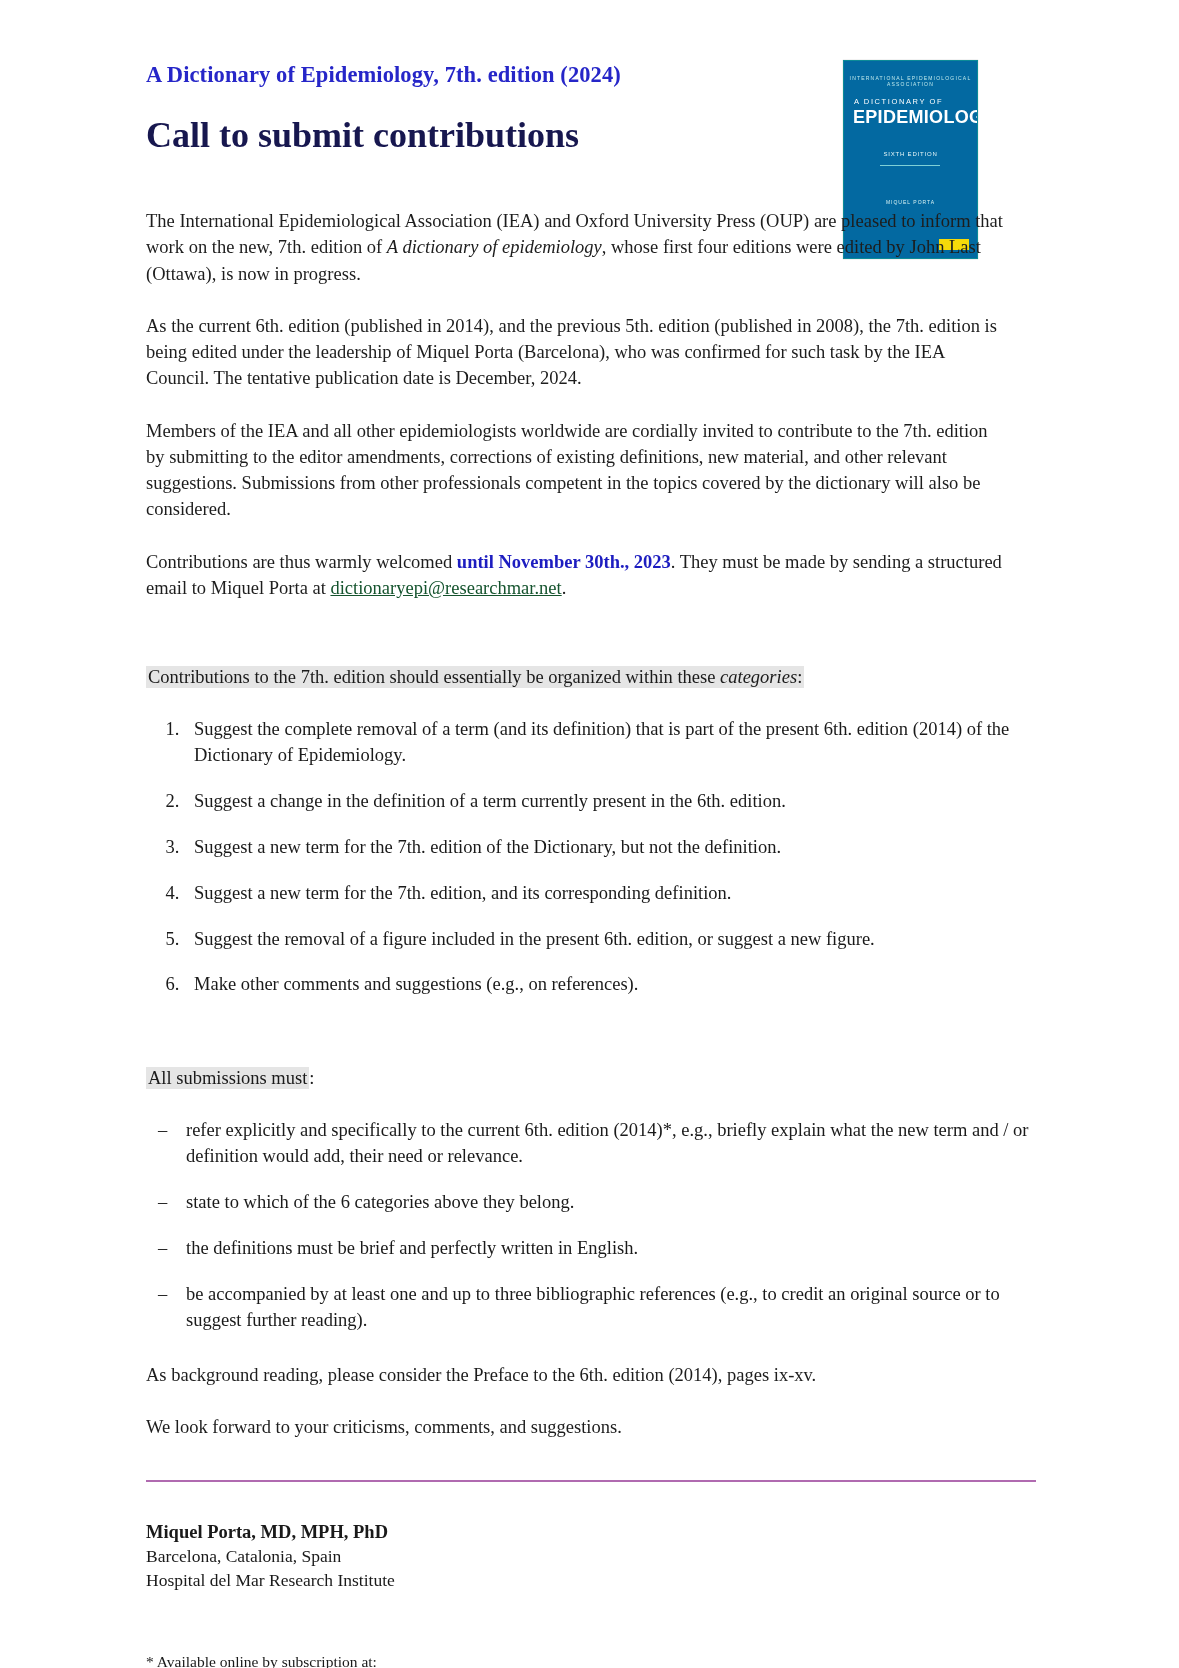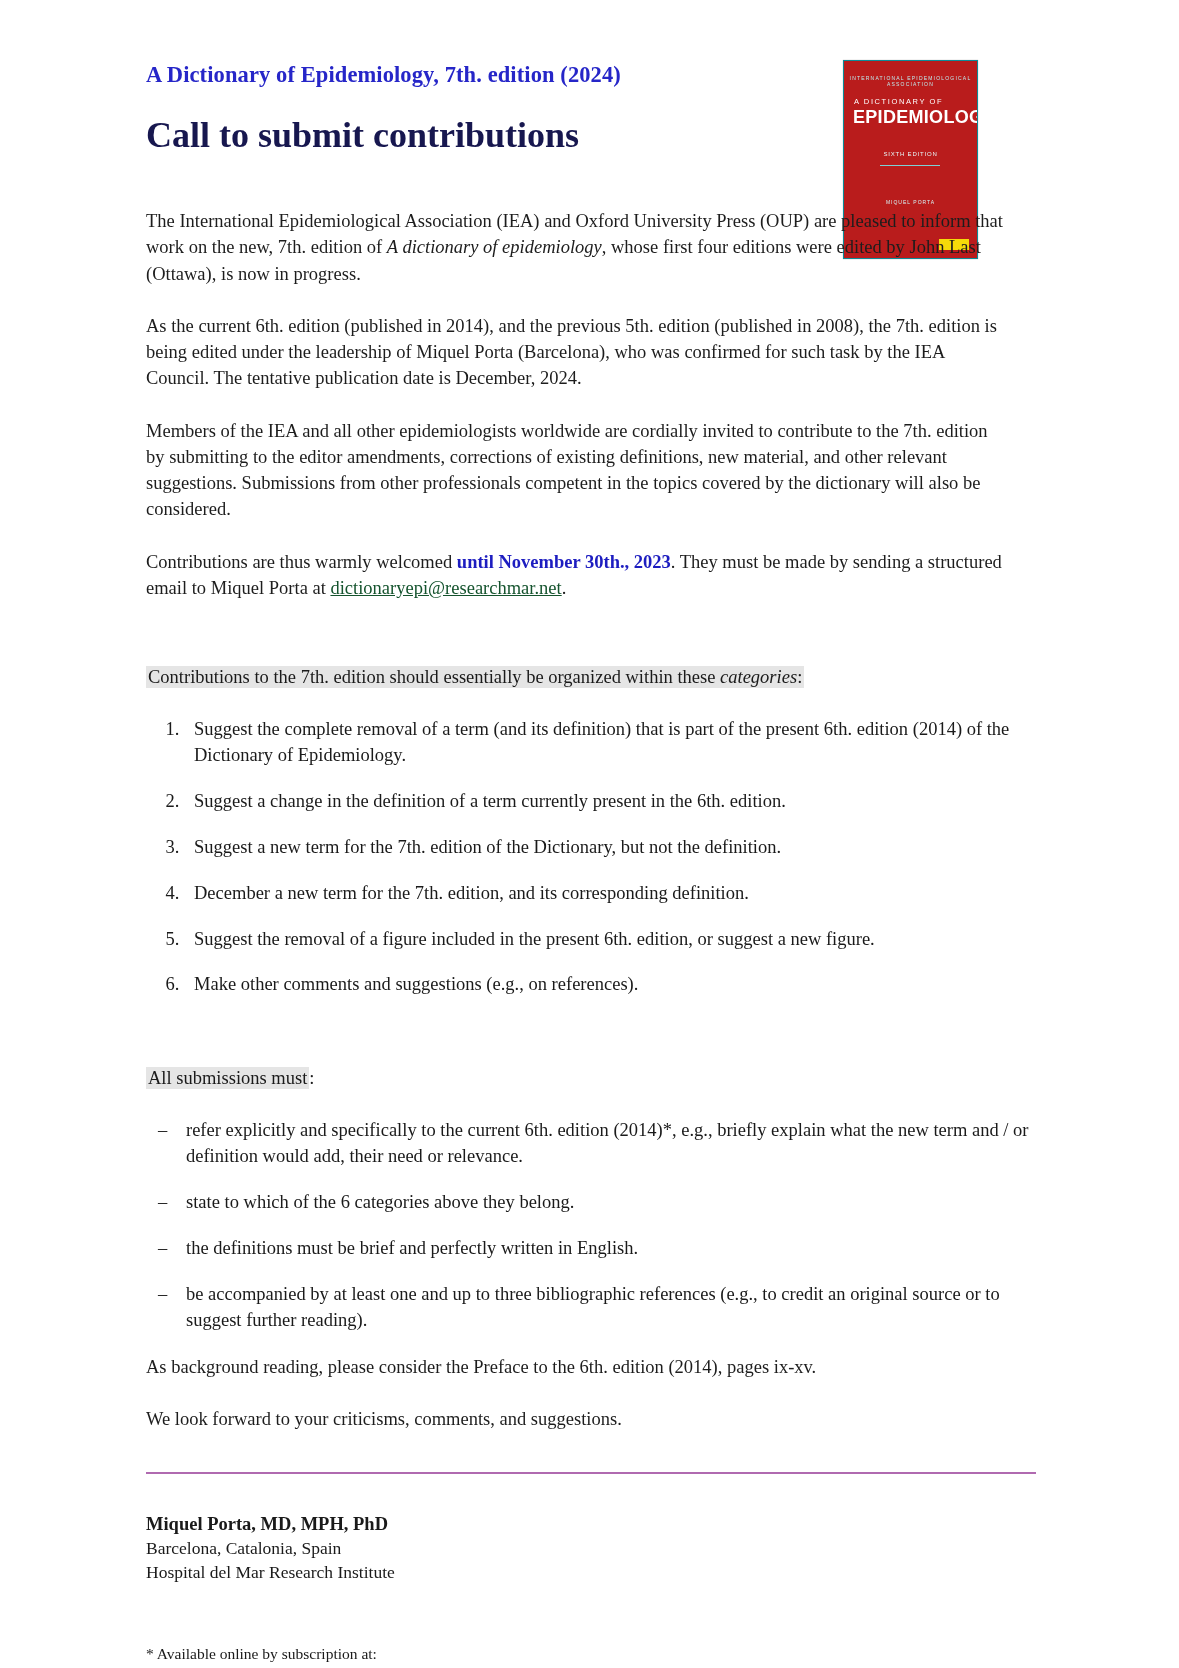--- a/index.html
+++ b/index.html
@@ -58,21 +58,21 @@
   a.maglink {
     color: #14532d;
     text-decoration: underline;
   }
   .cover {
     position: absolute;
     left: 843px;
     top: 60px;
     width: 133px;
     height: 197px;
-    background: #b91c1c;
+    background: #0369a1;
     border: 1px solid #0c8b97;
     box-shadow: 0 0 1px rgba(0,0,0,0.3);
     overflow: hidden;
   }
   .cover .cov-top {
     position: absolute;
     top: 14px; left: 0; right: 0;
     text-align: center;
     color: #bfe9ec;
     font-size: 5px;
@@ -143,21 +143,21 @@
     font-size: 18.5px;
     line-height: 1.4;
   }
   ol.numlist li {
     margin-bottom: 20px;
     padding-left: 10px;
     max-width: 840px;
   }
   ul.dashlist {
     list-style: none;
-    margin: 0 0 20px 0;
+    margin: 0 0 28px 0;
     padding-left: 10px;
     font-size: 18.5px;
     line-height: 1.4;
   }
   ul.dashlist li {
     position: relative;
     padding-left: 30px;
     margin-bottom: 20px;
     max-width: 850px;
   }
@@ -226,21 +226,21 @@
     <div class="spacer-lg"></div>
 
     <div class="hl-block">
       <span class="hl"><span>Contributions to the 7th. edition should essentially be organized within these </span><span class="ital">categories</span><span>:</span></span>
     </div>
 
     <ol class="numlist">
       <li>Suggest the complete removal of a term (and its definition) that is part of the present 6th. edition (2014) of the Dictionary of Epidemiology.</li>
       <li>Suggest a change in the definition of a term currently present in the 6th. edition.</li>
       <li>Suggest a new term for the 7th. edition of the Dictionary, but not the definition.</li>
-      <li>December a new term for the 7th. edition, and its corresponding definition.</li>
+      <li>Suggest a new term for the 7th. edition, and its corresponding definition.</li>
       <li>Suggest the removal of a figure included in the present 6th. edition, or suggest a new figure.</li>
       <li>Make other comments and suggestions (e.g., on references).</li>
     </ol>
 
     <div class="spacer-lg"></div>
 
     <div class="hl-block">
       <span class="hl">All submissions must</span><span>:</span>
     </div>
 

